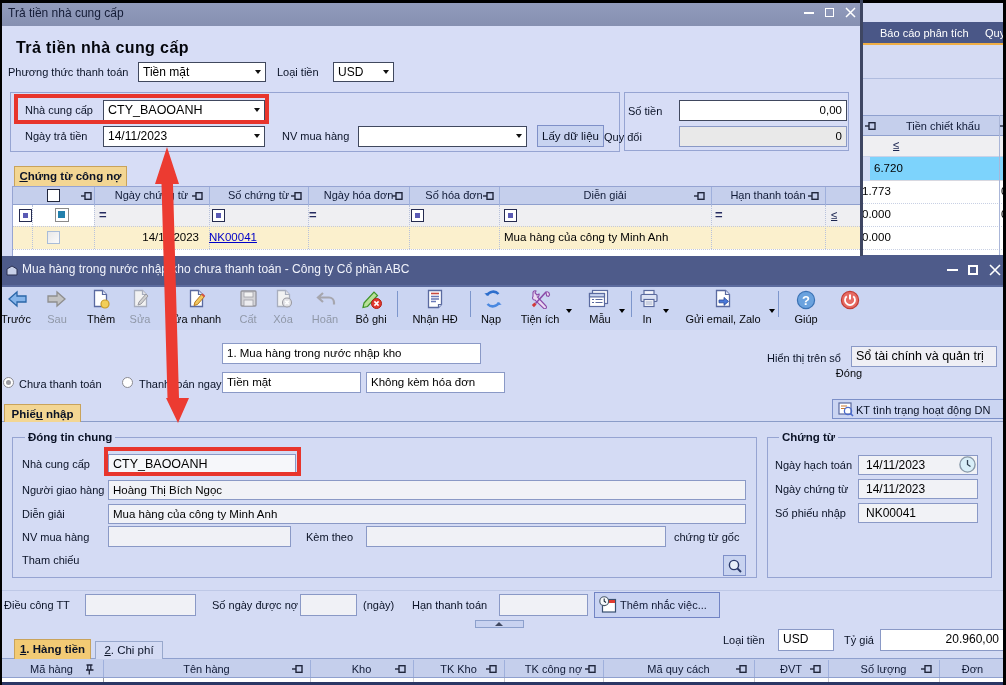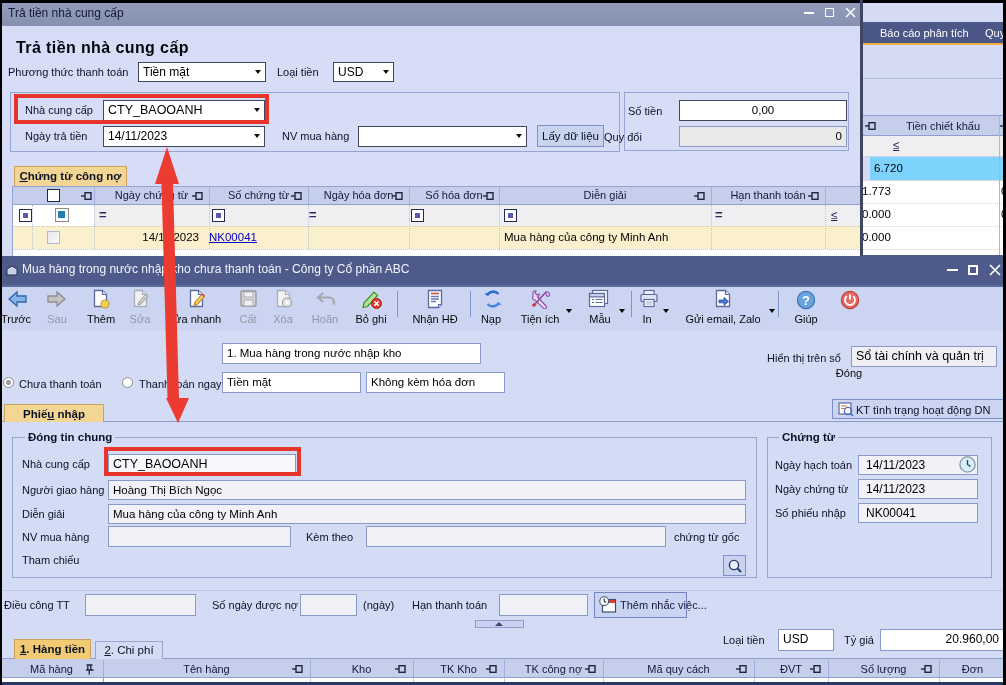--- a/index.html
+++ b/index.html
@@ -198,21 +198,21 @@
         <div class="ab" style="left:2px;top:2px;width:5px;height:5px;border-radius:50%;background:#9A9AA0;"></div>
       </div>
     <div class="lbl" style="left:19px;top:48px;font-size:11px;">Chưa thanh toán</div>
     <div class="ab" style="left:122px;top:47px;width:11px;height:11px;border-radius:50%;background:#fff;border:1px solid #8A8A92;"></div>
     <div class="lbl" style="left:139px;top:48px;font-size:11px;">Thanh toán ngay</div>
     <div class="inp" style="left:222px;top:42px;width:139px;height:21px;">Tiền mặt</div>
     <div class="inp" style="left:366px;top:42px;width:139px;height:21px;">Không kèm hóa đơn</div>
 
     <div class="ab" style="left:0;top:91px;width:1006px;height:1px;background:#8A9CC8;"></div>
     <div class="ab" style="left:0;top:260px;width:1006px;height:1px;background:#BEC8E6;"></div>
-    <div class="ab" style="left:4px;top:74px;width:100px;height:18px;background:#F3D693;border:1px solid #C9A35B;border-bottom:none;font-size:11.5px;font-weight:bold;color:#0A1226;text-align:center;line-height:18px;">Phiế<u>u</u> nhập</div>
+    <div class="ab" style="left:4px;top:74px;width:77px;height:18px;background:#F3D693;border:1px solid #C9A35B;border-bottom:none;font-size:11.5px;font-weight:bold;color:#0A1226;text-align:center;line-height:18px;">Phiế<u>u</u> nhập</div>
     <div class="ab" style="left:832px;top:69px;width:174px;height:20px;background:#CBD5F2;border:1px solid #7C90C8;border-right:none;">
       <svg class="ab" style="left:5px;top:2px;" width="16" height="15">
           <rect x="1" y="1" width="12" height="11" fill="#fff" stroke="#5A6AA0" stroke-width="1.2"></rect>
           <path d="M3,4 h6 M3,6.5 h4" stroke="#C87830" stroke-width="1.1"></path>
           <circle cx="10" cy="9" r="3.6" fill="none" stroke="#4A6ACC" stroke-width="1.3"></circle>
           <path d="M12.5,11.5 L15,14" stroke="#4A6ACC" stroke-width="1.6"></path>
         </svg>
       <span class="ab" style="left:23px;top:4px;font-size:11px;color:#0A1226;">KT tình trạng hoạt động DN</span>
     </div>
 
@@ -252,21 +252,21 @@
     <div class="lbl" style="left:775px;top:177px;">Số phiếu nhập</div>
     <div class="inp" style="left:858px;top:173px;width:120px;height:20px;line-height:18px;font-size:12px;background:#F1F2F6;padding:0 7px;">NK00041</div>
 
     <div class="lbl" style="left:4px;top:269px;">Điều công TT</div>
     <div class="inp" style="left:85px;top:264px;width:111px;height:22px;background:#F0F1F6;"></div>
     <div class="lbl" style="left:212px;top:269px;">Số ngày được nợ</div>
     <div class="inp" style="left:300px;top:264px;width:57px;height:22px;background:#F0F1F6;"></div>
     <div class="lbl" style="left:363px;top:269px;">(ngày)</div>
     <div class="lbl" style="left:412px;top:269px;">Hạn thanh toán</div>
     <div class="inp" style="left:499px;top:264px;width:89px;height:22px;background:#F0F1F6;"></div>
-    <div class="ab" style="left:594px;top:262px;width:93px;height:26px;background:#C9D3F2;border:1px solid #7284C4;">
+    <div class="ab" style="left:594px;top:262px;width:126px;height:26px;background:#C9D3F2;border:1px solid #7284C4;">
       <svg class="ab" style="left:4px;top:3px;" width="18" height="17">
           <rect x="3.5" y="3.5" width="13" height="12.5" fill="#fff" stroke="#3A5070" stroke-width="1.2"></rect>
           <rect x="4" y="4" width="12" height="3" fill="#E03C30"></rect>
           <path d="M6,10 h0.01 M8.5,10 h0.01 M11,10 h0.01 M13.5,10 h0.01 M6,12 h0.01 M8.5,12 h0.01 M11,12 h0.01 M13.5,12 h0.01 M6,14 h0.01 M8.5,14 h0.01 M11,14 h0.01" stroke="#8A9AB8" stroke-width="1.3"></path>
           <circle cx="5.2" cy="5.2" r="4.4" fill="#F8FAFC" stroke="#485868" stroke-width="1.1"></circle>
           <path d="M5.2,2.5 v2.7 l1.8,1.3" fill="none" stroke="#1A2A3A" stroke-width="1.1"></path>
         </svg>
       <span class="ab" style="left:25px;top:6px;font-size:11px;color:#121A36;white-space:nowrap;">Thêm nhắc việc...</span>
     </div>
     <div class="ab" style="left:475px;top:290px;width:49px;height:8px;background:#C8D2F0;border:1px solid #8CA0CC;">
@@ -366,21 +366,21 @@
     <div class="lbl" style="left:25px;top:104px;">Ngày trả tiền</div>
     <div class="combo" style="left:103px;top:100px;width:162px;height:21px;">14/11/2023<span class="arr"></span></div>
     <div class="lbl" style="left:282px;top:104px;">NV mua hàng</div>
     <div class="combo" style="left:358px;top:100px;width:169px;height:21px;">
         <span class="arr"></span>
       </div>
     <div class="ab" style="left:537px;top:99px;width:67px;height:22px;background:#C8D3F0;border:1px solid #7F90C8;font-size:11.5px;color:#0A1226;text-align:center;line-height:20px;">Lấy dữ liệu</div>
 
     <div class="grp" style="left:624px;top:66px;width:225px;height:59px;"></div>
     <div class="lbl" style="left:628px;top:79px;">Số tiền</div>
-    <div class="inp" style="left:679px;top:74px;width:168px;height:21px;border-color:#40485E;text-align:center;">0,00</div>
+    <div class="inp" style="left:679px;top:74px;width:168px;height:21px;border-color:#40485E;text-align:right;">0,00</div>
     <div class="lbl" style="left:604px;top:105px;">Quy đổi</div>
     <div class="inp" style="left:679px;top:100px;width:168px;height:21px;border-color:#8A99C6;background:#E9E9E9;text-align:right;">0</div>
 
     <div class="ab" style="left:14px;top:140px;width:113px;height:20px;background:#F3D693;border:1px solid #C9A35B;border-bottom:none;font-size:11.5px;font-weight:bold;color:#0A1226;text-align:center;line-height:19px;"><u>C</u>hứng từ công nợ</div>
 
     <div class="ab" id="dlgtable" style="left:12px;top:160px;width:849px;height:70px;border-left:1px solid #96A4D2;">
 
       <div class="ab" style="left:0;top:0;width:849px;height:19px;background:#C5CFEC;border-top:1px solid #96A4D2;border-bottom:1px solid #8FA0CE;"></div>
 
       <div class="ab" style="left:0;top:19px;width:849px;height:21px;background:#EFEFF2;"></div>

